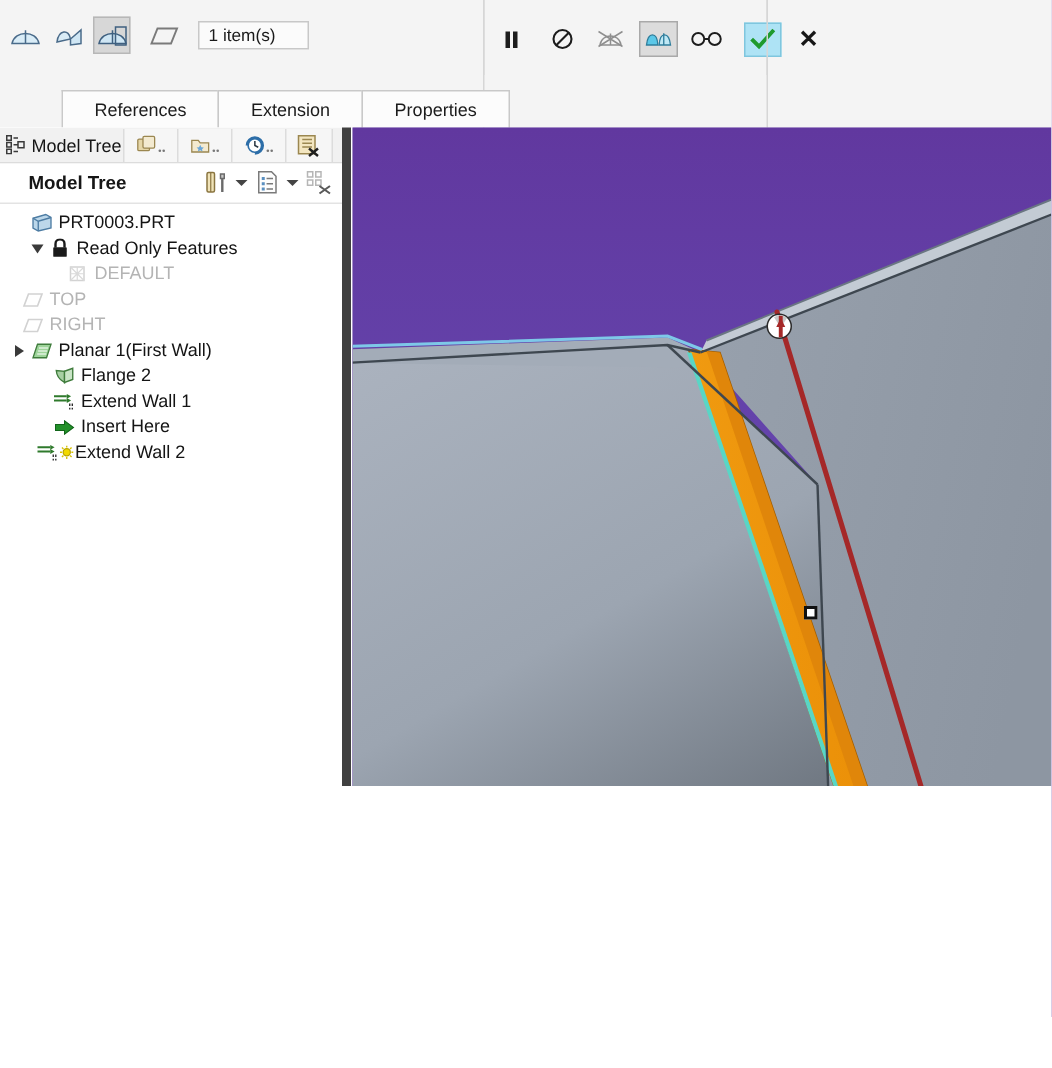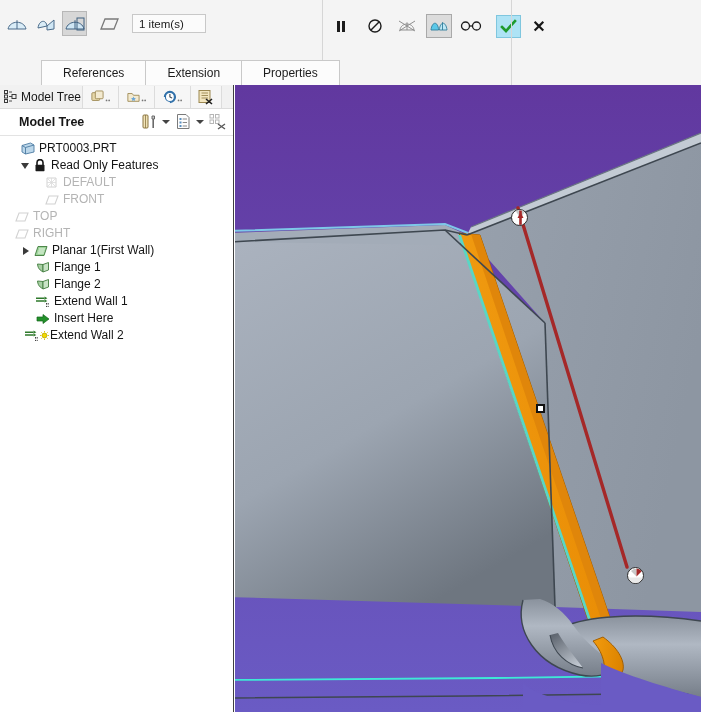--- a/index.html
+++ b/index.html
@@ -12,21 +12,21 @@
     background: #ffffff;
     font-family: "Liberation Sans", sans-serif;
     font-size: 12px;
     color: #000000;
     -webkit-font-smoothing: antialiased;
   }
 
   #app {
     position: relative;
     width: 701px;
-    height: 712px;
+    height: 524px;
     overflow: hidden;
     background: #ffffff;
   }
 
   
   .dashboard {
     position: absolute;
     left: 0; top: 0;
     width: 701px; height: 50px;
     background: #f4f4f4;
@@ -149,21 +149,21 @@
     box-sizing: border-box;
     cursor: default;
   }
 
   
   .leftpanel {
     position: absolute;
     left: 0; top: 85px;
     width: 234px; height: 627px;
     background: #ffffff;
-    border-right: 1px solid #404040;
+    border-right: 6px solid #404040;
     box-sizing: border-box;
     overflow: hidden;
   }
   .mt-header {
     position: relative;
     height: 23px;
     background: #f1f1f1;
     border-bottom: 1px solid #dcdcdc;
     display: flex;
     align-items: center;
@@ -542,71 +542,52 @@
         <span class="twist"></span>
         <span class="ticon">
           <svg width="13" height="13" viewBox="0 0 13 13">
             <path d="M2 2 L11 2 L11 11 L2 11 Z" fill="none" stroke="#d2d2d2" stroke-width="1"></path>
             <path d="M2 2 L11 11 M11 2 L2 11 M6.5 2 L6.5 11 M2 6.5 L11 6.5" stroke="#dadada" stroke-width="0.8"></path>
           </svg>
         </span>
         <span class="tlabel">DEFAULT</span>
       </div>
 
-      <div class="tnode dim" style="padding-left:30px">
+
+      <div class="tnode dim" style="">
         <span class="twist"></span>
         <span class="ticon">
           <svg width="14" height="12" viewBox="0 0 14 12">
             <path d="M4 2 L13 2 L10 10 L1 10 Z" fill="none" stroke="#d2d2d2" stroke-width="1.1"></path>
           </svg>
         </span>
-        <span class="tlabel">FRONT</span>
+        <span class="tlabel">TOP</span>
       </div>
 
       <div class="tnode dim" style="">
         <span class="twist"></span>
         <span class="ticon">
           <svg width="14" height="12" viewBox="0 0 14 12">
             <path d="M4 2 L13 2 L10 10 L1 10 Z" fill="none" stroke="#d2d2d2" stroke-width="1.1"></path>
           </svg>
         </span>
-        <span class="tlabel">TOP</span>
-      </div>
-
-      <div class="tnode dim" style="">
-        <span class="twist"></span>
-        <span class="ticon">
-          <svg width="14" height="12" viewBox="0 0 14 12">
-            <path d="M4 2 L13 2 L10 10 L1 10 Z" fill="none" stroke="#d2d2d2" stroke-width="1.1"></path>
-          </svg>
-        </span>
         <span class="tlabel">RIGHT</span>
       </div>
 
-      <div class="tnode" style="padding-left:19px">
+      <div class="tnode" style="padding-left:6px">
         <span class="twist tw-right"></span>
         <span class="ticon">
           <svg width="14" height="12" viewBox="0 0 14 12">
             <path d="M4 1.5 L13 1.5 L10 10.5 L1 10.5 Z" fill="#9ed49a" stroke="#3f7c3c" stroke-width="0.9"></path>
             <path d="M5 4 L11 4 M4.4 6 L10.4 6 M3.8 8 L9.8 8" stroke="#ffffff" stroke-width="0.8"></path>
           </svg>
         </span>
         <span class="tlabel">Planar 1(First Wall)</span>
       </div>
 
-      <div class="tnode" style="padding-left:21px">
-        <span class="twist"></span>
-        <span class="ticon">
-          <svg width="14" height="13" viewBox="0 0 14 13">
-            <path d="M1.5 3 C2 9, 6 10, 7 11 L7 3.5 Z" fill="#a7cfa3" stroke="#3f7c3c" stroke-width="0.9"></path>
-            <path d="M7 3.5 L12.5 1.5 L12.5 9 L7 11 Z" fill="#c9e4c6" stroke="#3f7c3c" stroke-width="0.9"></path>
-          </svg>
-        </span>
-        <span class="tlabel">Flange 1</span>
-      </div>
 
       <div class="tnode" style="padding-left:21px">
         <span class="twist"></span>
         <span class="ticon">
           <svg width="14" height="13" viewBox="0 0 14 13">
             <path d="M1.5 3 C2 9, 6 10, 7 11 L7 3.5 Z" fill="#a7cfa3" stroke="#3f7c3c" stroke-width="0.9"></path>
             <path d="M7 3.5 L12.5 1.5 L12.5 9 L7 11 Z" fill="#c9e4c6" stroke="#3f7c3c" stroke-width="0.9"></path>
           </svg>
         </span>
         <span class="tlabel">Flange 2</span>

